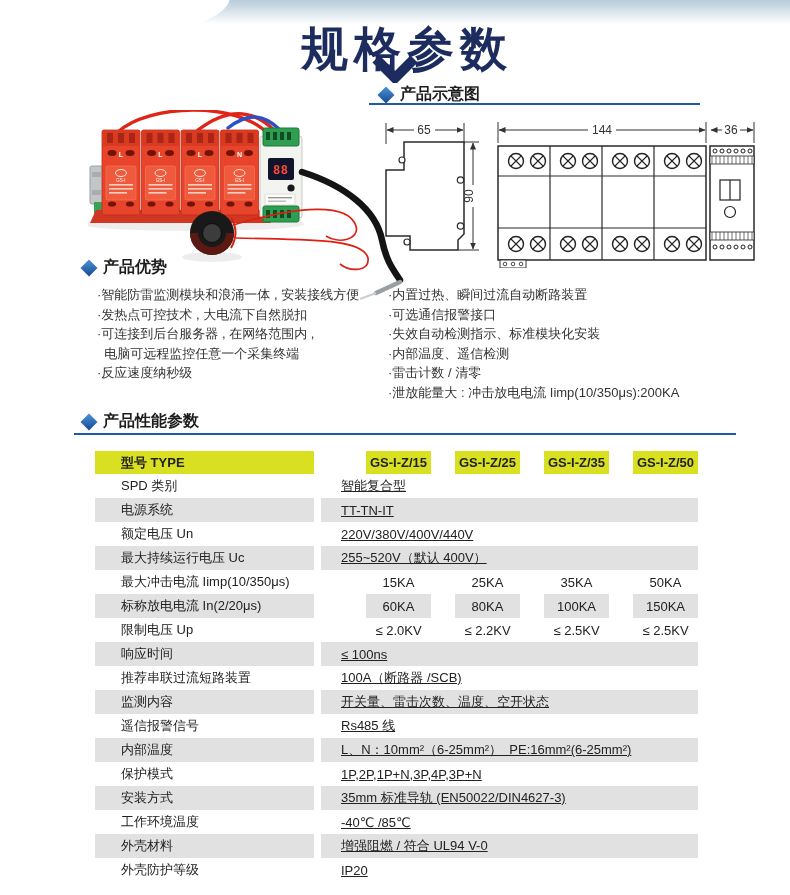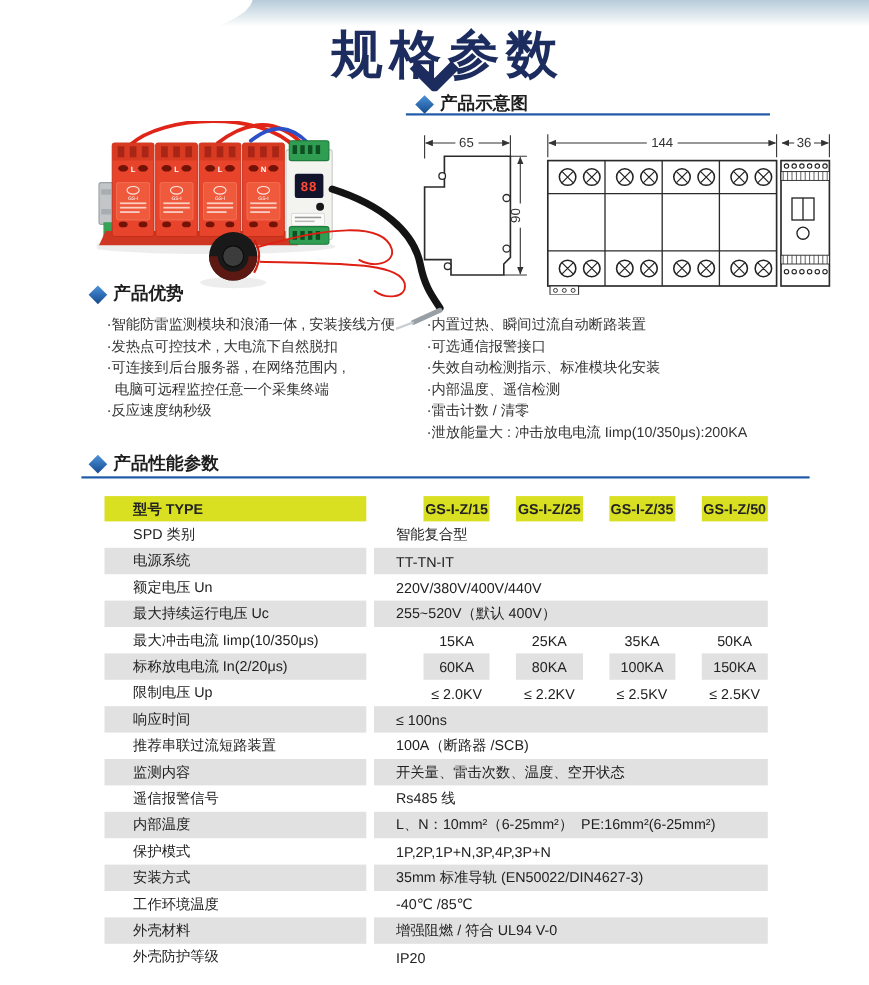--- a/index.html
+++ b/index.html
@@ -15,23 +15,23 @@
   .diamond{width:12px;height:12px;transform:rotate(45deg);flex:0 0 auto;
            background:linear-gradient(135deg,#4c93d9 0%,#15498f 100%);}
   .rule{position:absolute;height:2px;background:var(--blue);}
   .bullets{position:absolute;font-size:13px;line-height:19.5px;color:#333;}
   .bullet-line{white-space:pre-wrap;}
   .drawing,.photo{position:absolute;}
   
   .spec-table{position:absolute;font-size:13px;color:#222;}
   .t-row{display:flex;height:24px;}
   .t-row.head{height:23px;font-weight:bold;}
-  .t-label{width:238px;margin-right:7px;display:flex;align-items:center;padding-left:26px;box-sizing:border-box;}
+  .t-label{width:219px;margin-right:7px;display:flex;align-items:center;padding-left:26px;box-sizing:border-box;}
   .t-body{flex:1;display:flex;}
-  .t-span{flex:1;display:flex;align-items:center;padding-left:20px;}
+  .t-span{flex:1;display:flex;align-items:center;padding-left:20px;text-decoration:underline;}
   .t-cell{flex:1;display:flex;align-items:center;justify-content:center;margin-left:45px;}
   .t-cell + .t-cell{margin-left:24px;}
   .head .t-label,.head .t-cell{background:var(--yellow);}
   .gray .t-label,.gray .t-span,.gray .t-cell{background:var(--gray);}
   svg text{font-family:"Liberation Sans","DejaVu Sans",sans-serif;}
 </style>
 </head>
 <body>
 
 <div id="page">

